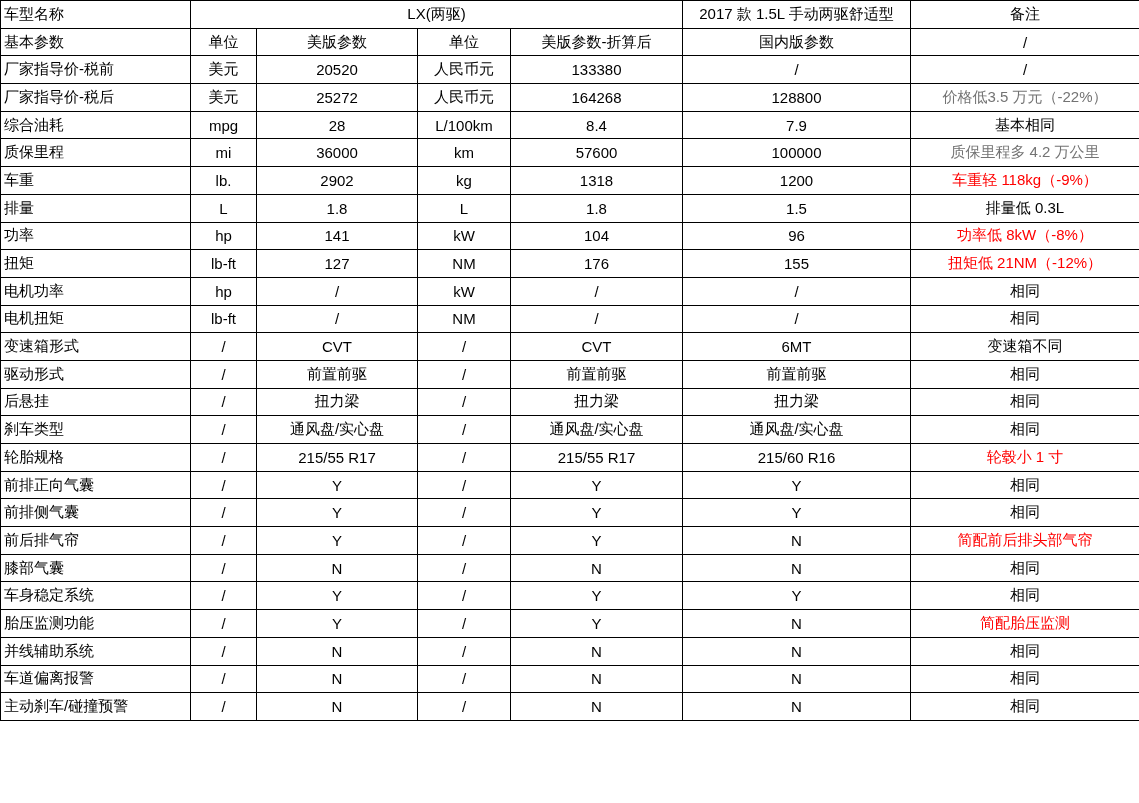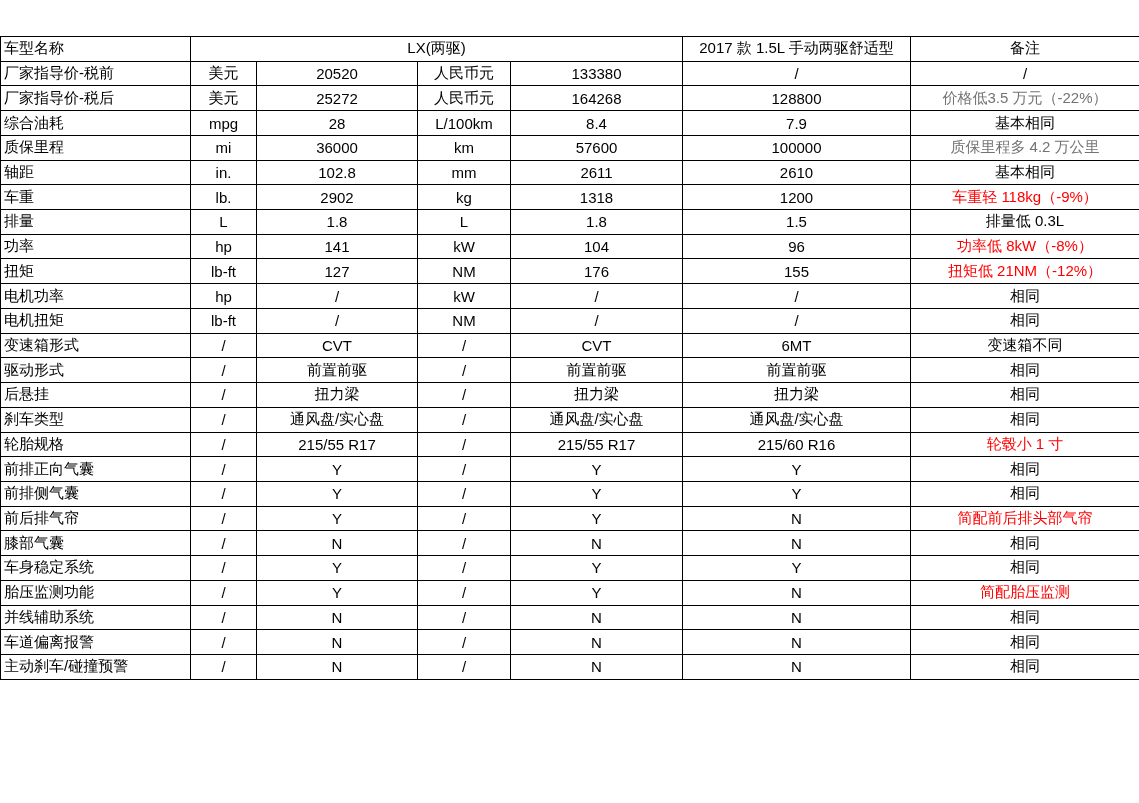--- a/index.html
+++ b/index.html
@@ -7,25 +7,24 @@
     padding: 0;
     width: 1139px;
     height: 803px;
     overflow: hidden;
     background: #ffffff;
   }
   table.compare {
     border-collapse: collapse;
     table-layout: fixed;
     width: 1139px;
-    height: 644px;
+    height: 721px;
     font-family: "Liberation Sans", "DejaVu Sans", sans-serif;
     font-size: 15px;
     color: #000000;
-    margin-top: 36px;
   }
   table.compare td {
     border: 1px solid #000000;
     text-align: center;
     vertical-align: middle;
     padding: 0 2px;
     white-space: nowrap;
     overflow: hidden;
   }
   table.compare td.label {
@@ -48,20 +47,29 @@
     <col style="width:228px">
     <col style="width:229px">
   </colgroup>
   <tbody>
     <tr>
       <td class="label">车型名称</td>
       <td colspan="4">LX(两驱)</td>
       <td>2017 款 1.5L 手动两驱舒适型</td>
       <td>备注</td>
     </tr>
+    <tr>
+      <td class="label">基本参数</td>
+      <td>单位</td>
+      <td>美版参数</td>
+      <td>单位</td>
+      <td>美版参数-折算后</td>
+      <td>国内版参数</td>
+      <td>/</td>
+    </tr>
   <tr>
         <td class="label">厂家指导价-税前</td>
         <td>美元</td>
         <td>20520</td>
         <td>人民币元</td>
         <td>133380</td>
         <td>/</td>
         <td>/</td>
       </tr>
       <tr>
@@ -85,29 +93,20 @@
       <tr>
         <td class="label">质保里程</td>
         <td>mi</td>
         <td>36000</td>
         <td>km</td>
         <td>57600</td>
         <td>100000</td>
         <td class="blue">质保里程多 4.2 万公里</td>
       </tr>
       <tr>
-        <td class="label">轴距</td>
-        <td>in.</td>
-        <td>102.8</td>
-        <td>mm</td>
-        <td>2611</td>
-        <td>2610</td>
-        <td>基本相同</td>
-      </tr>
-      <tr>
         <td class="label">车重</td>
         <td>lb.</td>
         <td>2902</td>
         <td>kg</td>
         <td>1318</td>
         <td>1200</td>
         <td class="red">车重轻 118kg（-9%）</td>
       </tr>
       <tr>
         <td class="label">排量</td>

